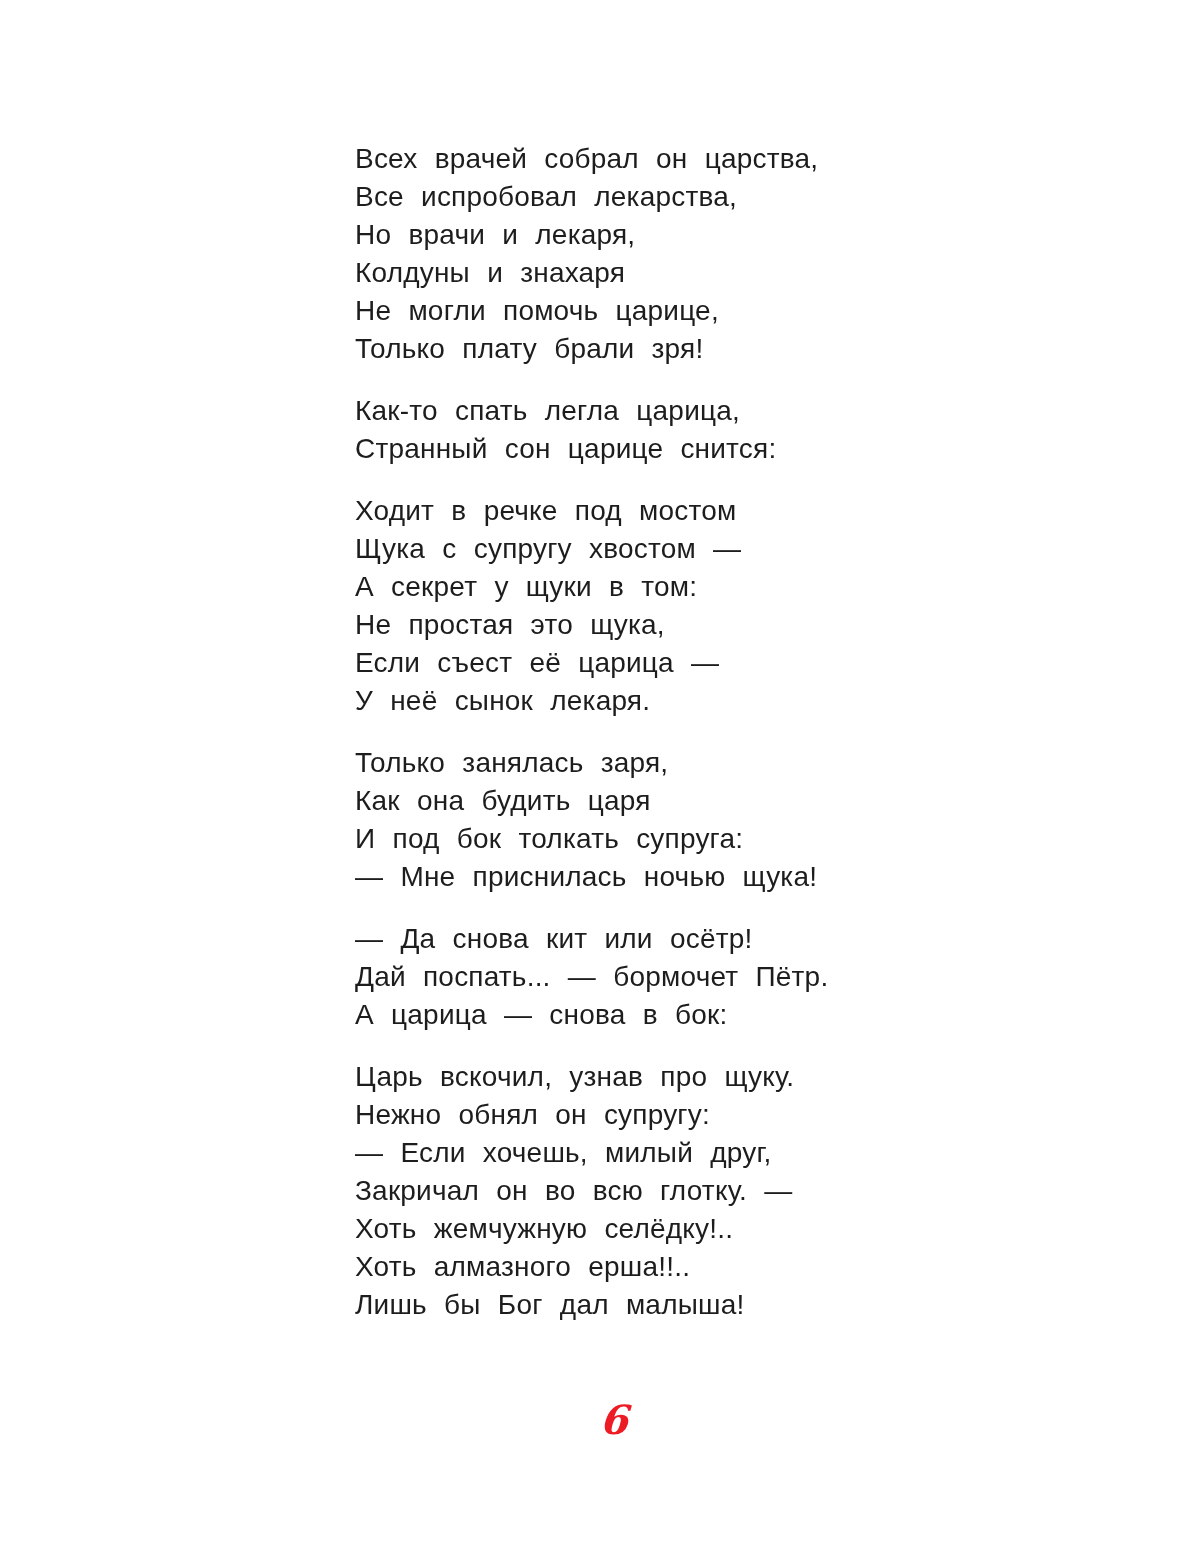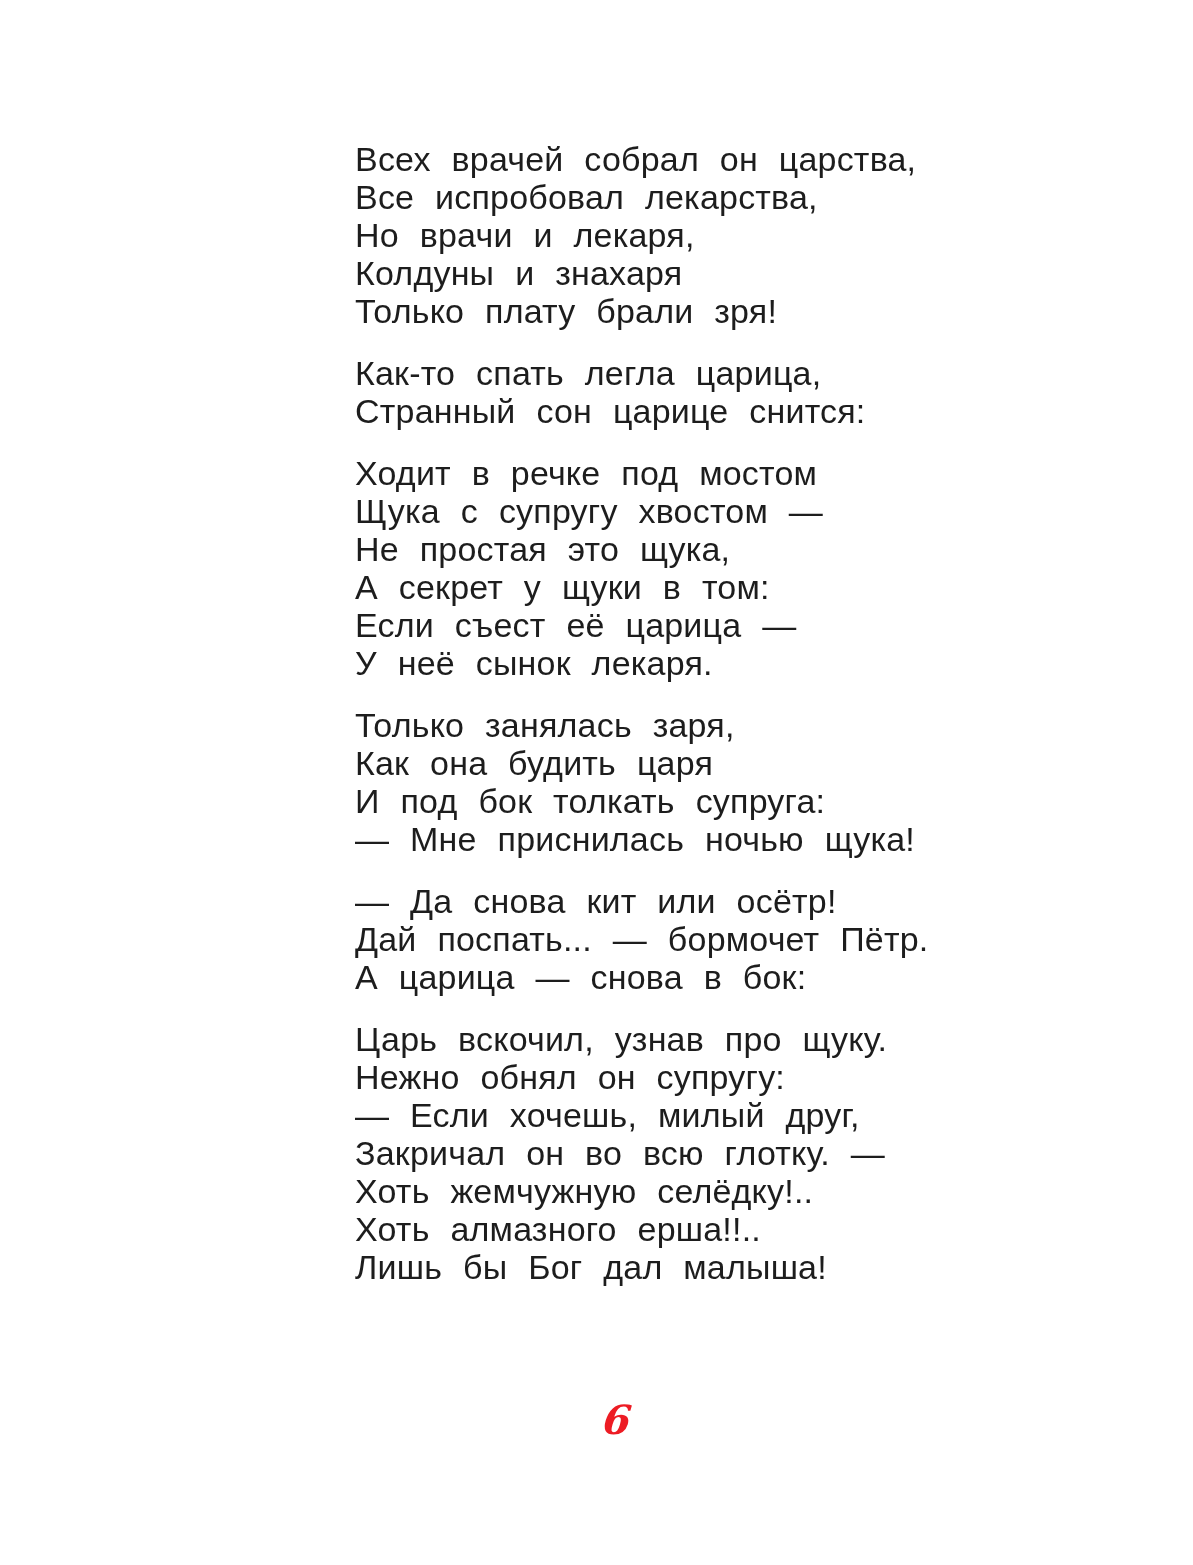--- a/index.html
+++ b/index.html
@@ -18,21 +18,21 @@
   .page {
     position: absolute;
     inset: 0;
     background: #ffffff;
   }
   .poem {
     position: absolute;
     left: 355px;
     top: 140px;
     color: #1d1d1d;
-    font-size: 34px;
+    font-size: 28px;
     line-height: 38px;
     word-spacing: 0.33em;
     letter-spacing: 0.2px;
     white-space: nowrap;
   }
   .stanza {
     margin: 0 0 24px 0;
   }
   .stanza:last-child {
     margin-bottom: 6px;
@@ -59,31 +59,32 @@
 </head>
 <body style="background: rgb(255, 255, 255);">
 
 <div class="page">
   <main class="poem" id="poem" style="color: rgb(29, 29, 29);">
       <div class="stanza">
         <div class="line">Всех врачей собрал он царства,</div>
         <div class="line">Все испробовал лекарства,</div>
         <div class="line">Но врачи и лекаря,</div>
         <div class="line">Колдуны и знахаря</div>
+        <div class="line">Не могли помочь царице,</div>
         <div class="line">Только плату брали зря!</div>
       </div>
       <div class="stanza">
         <div class="line">Как-то спать легла царица,</div>
         <div class="line">Странный сон царице снится:</div>
       </div>
       <div class="stanza">
         <div class="line">Ходит в речке под мостом</div>
         <div class="line">Щука с супругу хвостом —</div>
+        <div class="line">А секрет у щуки в том:</div>
         <div class="line">Не простая это щука,</div>
-        <div class="line">А секрет у щуки в том:</div>
         <div class="line">Если съест её царица —</div>
         <div class="line">У неё сынок лекаря.</div>
       </div>
       <div class="stanza">
         <div class="line">Только занялась заря,</div>
         <div class="line">Как она будить царя</div>
         <div class="line">И под бок толкать супруга:</div>
         <div class="line">— Мне приснилась ночью щука!</div>
       </div>
       <div class="stanza">

